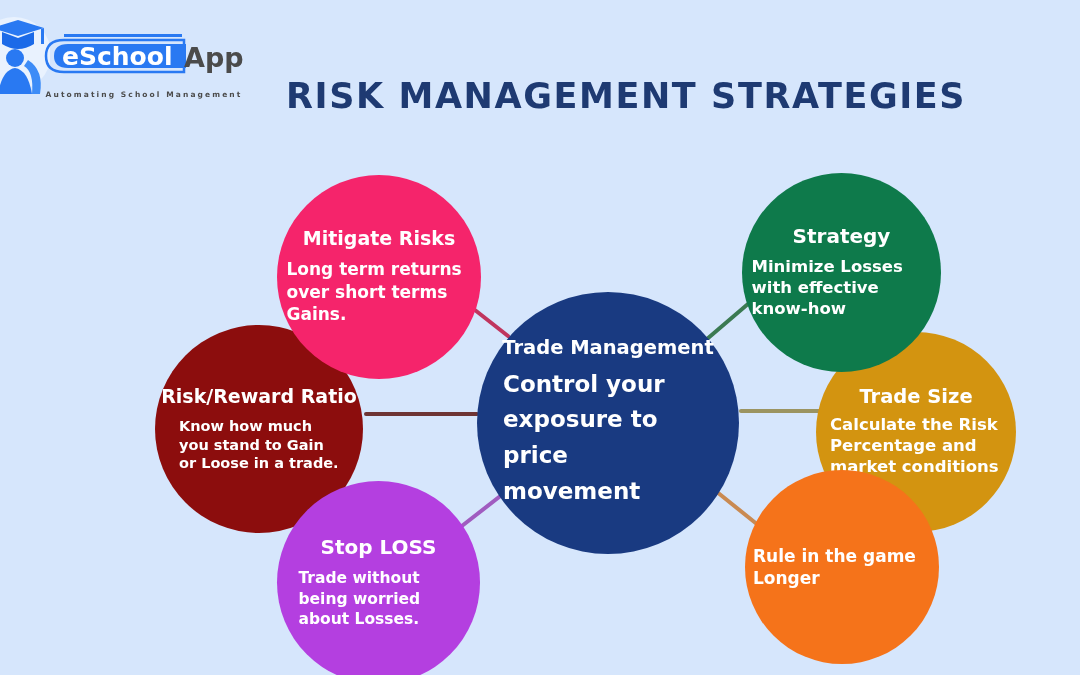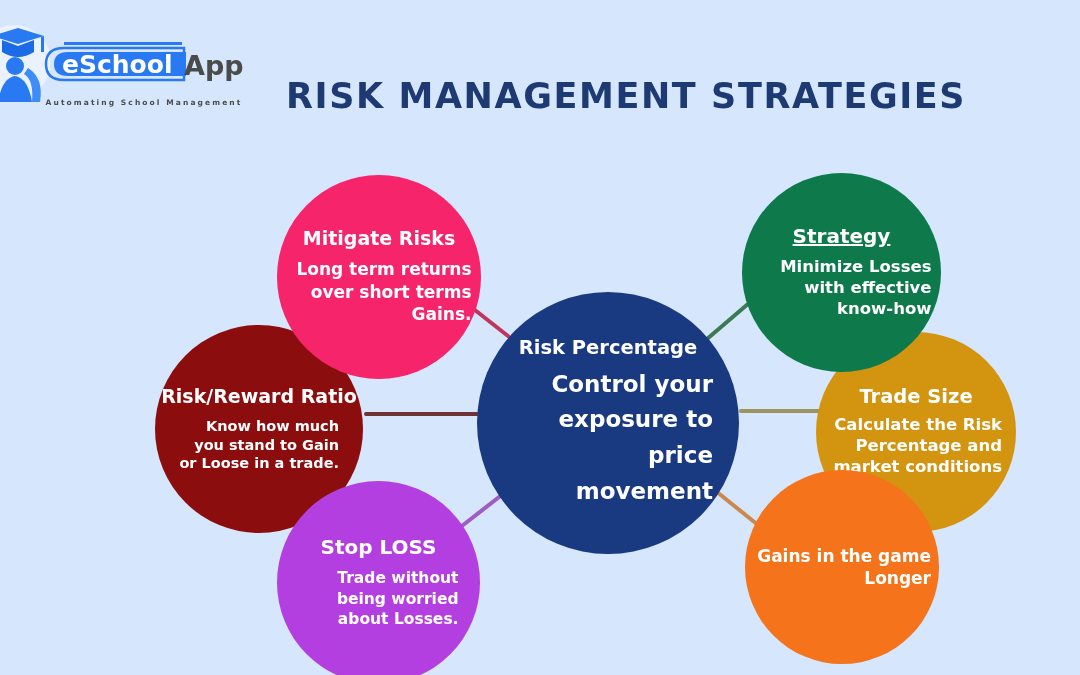--- a/index.html
+++ b/index.html
@@ -20,21 +20,21 @@
     left: 0;
     top: 0;
     width: 1080px;
     height: 675px;
   }
 
   
   #logo {
     position: absolute;
     left: 0px;
-    top: 16px;
+    top: 8px;
     width: 250px;
     height: 100px;
   }
   #logo-mark {
     position: absolute;
     left: -12px;
     top: 6px;
     width: 62px;
     height: 80px;
   }
@@ -75,21 +75,21 @@
   }
 
   
   .bubble {
     position: absolute;
     border-radius: 50%;
     display: flex;
     flex-direction: column;
     align-items: center;
     justify-content: center;
-    text-align: right;
+    text-align: left;
     color: #ffffff;
     box-sizing: border-box;
   }
   .bubble .b-title {
     font-weight: 700;
     line-height: 1.12;
     margin: 0;
     color: #ffffff;
   }
   .bubble .b-desc {
@@ -182,21 +182,20 @@
     left: 742px;
     top: 173px;
     width: 199px;
     height: 199px;
     background: #0e7a4b;
     z-index: 4;
   }
   #bubble-strategy .b-title {
     font-size: 20px;
     margin-bottom: 8px;
-    text-decoration: underline;
   }
   #bubble-strategy .b-desc {
     font-size: 16.5px;
     line-height: 1.3;
     width: 180px;
   }
 
   
   #bubble-tradesize {
     left: 816px;
@@ -268,21 +267,21 @@
       <text x="150" y="33" font-family="DejaVu Sans, sans-serif" font-size="27" font-weight="700" fill="#4b4b4b">App</text>
       <rect x="30" y="0" width="118" height="3" fill="#2979f2"></rect>
     </svg>
 
     <div id="logo-tagline">Automating School Management</div>
   </div>
 
   <div id="page-title">RISK MANAGEMENT STRATEGIES</div>
 
   <div class="bubble" id="bubble-center">
-    <div class="b-title">Risk Percentage</div>
+    <div class="b-title">Trade Management</div>
     <div class="b-desc">Control your exposure to price movement</div>
   </div>
 
   <div class="bubble" id="bubble-mitigate">
     <div class="b-title">Mitigate Risks</div>
     <div class="b-desc">Long term returns over short terms Gains.</div>
   </div>
 
   <div class="bubble" id="bubble-ratio">
     <div class="b-title">Risk/Reward Ratio</div>
@@ -298,16 +297,16 @@
     <div class="b-title">Strategy</div>
     <div class="b-desc">Minimize Losses with effective know-how</div>
   </div>
 
   <div class="bubble" id="bubble-tradesize">
     <div class="b-title">Trade Size</div>
     <div class="b-desc">Calculate the Risk Percentage and market conditions</div>
   </div>
 
   <div class="bubble" id="bubble-onepercent">
-    <div class="b-desc">Gains in the game Longer</div>
+    <div class="b-desc">Rule in the game Longer</div>
   </div>
 
 </div>
 
 </body></html>

